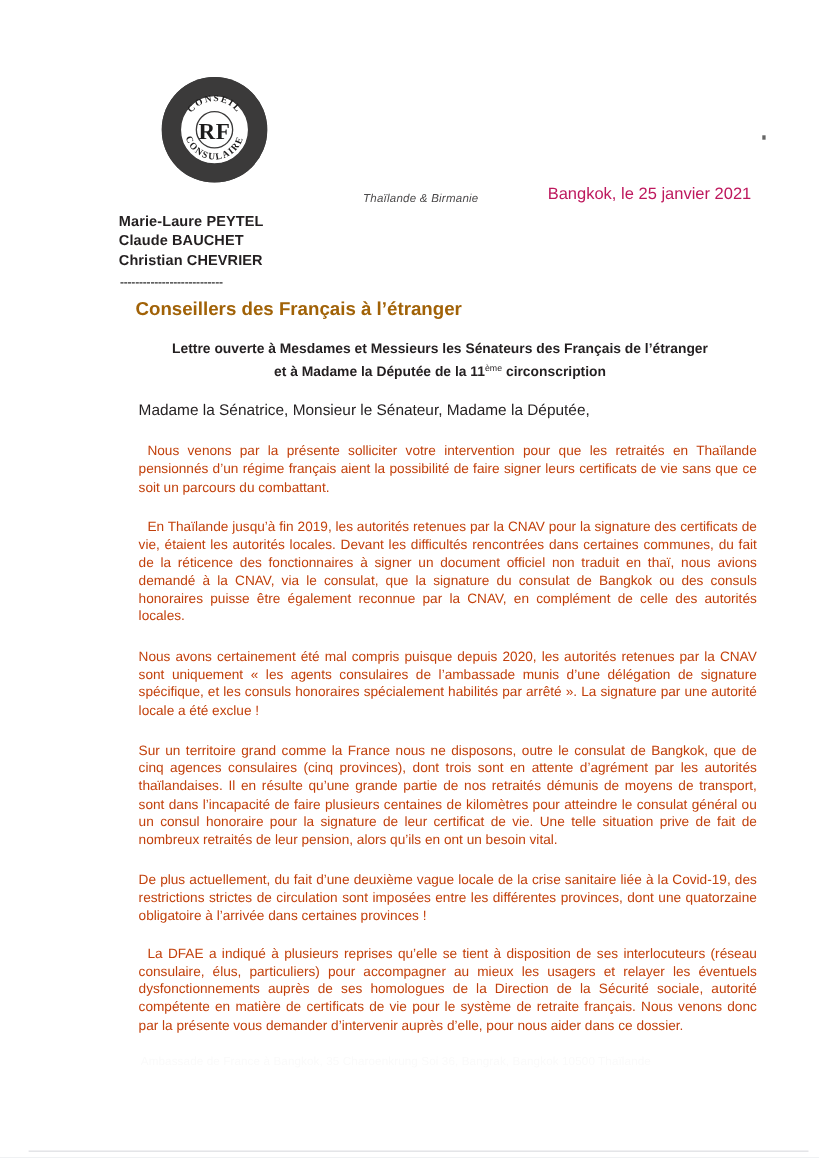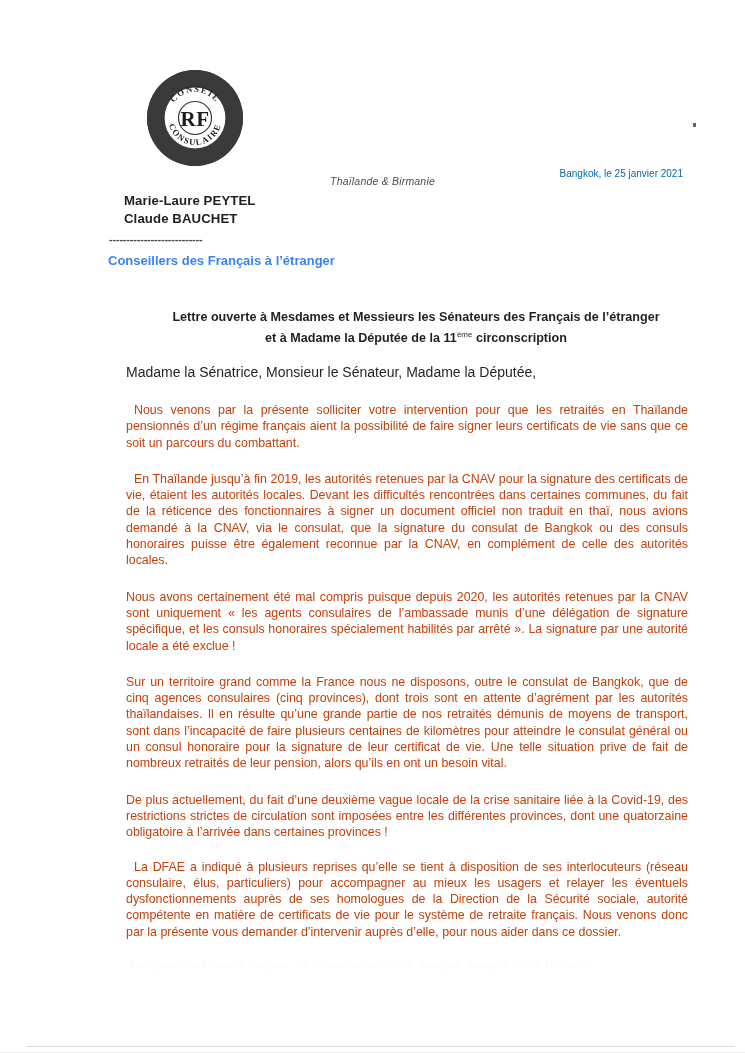--- a/index.html
+++ b/index.html
@@ -71,21 +71,21 @@
     margin-top: 9px;
     margin-left: 28px;
     font-style: italic;
     font-size: 10.5px;
     color: #4c4a4b;
     letter-spacing: .2px;
     text-align: right;
   }
   .names {
     margin-top: 5px;
-    margin-left: 19px;
+    margin-left: 3px;
   }
   .name-line {
     font-size: 13.2px;
     font-weight: bold;
     line-height: 18px;
     color: #231f20;
     letter-spacing: .1px;
   }
   .dash-rule {
     margin-top: 6px;
@@ -95,39 +95,40 @@
     color: #4a4a4a;
     letter-spacing: -0.2px;
     overflow: hidden;
     white-space: nowrap;
     width: 140px;
     font-weight: bold;
   }
   .role-line {
     margin-top: 9px;
     margin-left: 3px;
-    font-size: 13px;
-    font-weight: bold;
-    color: #3b82f6;
+    font-size: 17px;
+    font-weight: bold;
+    color: #a16207;
+    text-align: center;
   }
 
   
   .date-line {
     position: absolute;
     right: 62px;
     top: 168px;
-    font-size: 10px;
-    color: #0369a1;
+    font-size: 15px;
+    color: #be185d;
     white-space: nowrap;
   }
 
   
   .doc-title {
     position: absolute;
-    left: 136px;
+    left: 120px;
     top: 308px;
     width: 560px;
     text-align: center;
     font-size: 12.6px;
     font-weight: bold;
     line-height: 18px;
     color: #231f20;
   }
   .doc-title sup {
     font-size: 8px;
@@ -200,20 +201,21 @@
         </text>
         <text x="48" y="56" text-anchor="middle" font-family="'Liberation Serif', serif" font-size="21" font-weight="bold" fill="#1d1c1c" letter-spacing="0.5">RF</text>
       </svg>
     </div>
 
     <div class="org-sub">Thaïlande &amp; Birmanie</div>
 
     <div class="names">
       <div class="name-line">Marie-Laure PEYTEL</div>
       <div class="name-line">Claude BAUCHET</div>
+      <div class="name-line">Christian CHEVRIER</div>
     </div>
 
     <div class="dash-rule">---------------------------</div>
 
     <div class="role-line">Conseillers des Français à l’étranger</div>
   </div>
 
   <div class="date-line">Bangkok, le 25 janvier 2021</div>
 
   <div class="doc-title">

